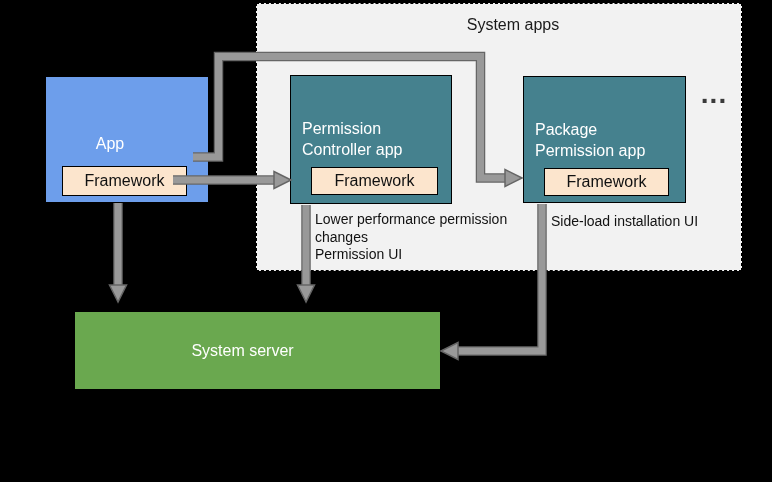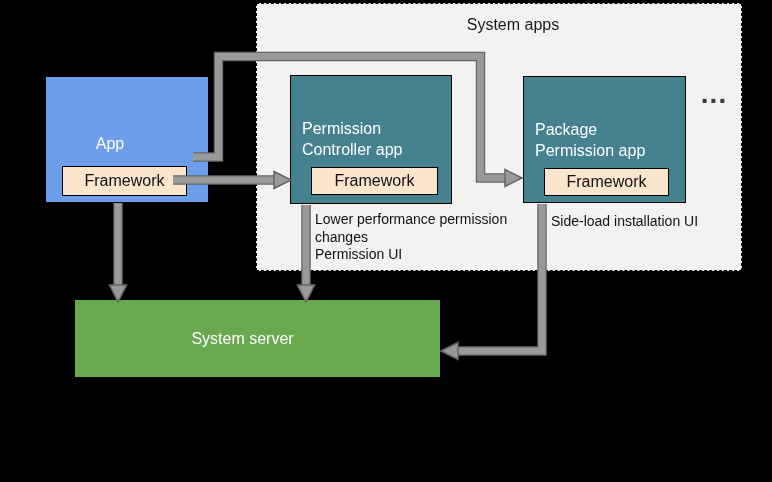--- a/index.html
+++ b/index.html
@@ -68,21 +68,21 @@
   
   .note{
     position:absolute;
     font-size:14px;line-height:17.5px;color:#111;
   }
   .note-pc{left:315px;top:211px;width:230px;}
   .note-pi{left:551px;top:213px;width:205px;}
 
   
   .system-server{
-    position:absolute;left:75px;top:300px;width:365px;height:77px;
+    position:absolute;left:75px;top:312px;width:365px;height:77px;
     background:var(--green,#6aa84f);
     display:flex;align-items:center;justify-content:center;
   }
   .system-server .box-label{
     position:static;text-align:center;padding-right:30px;
   }
 
   
   .connector-layer{
     position:absolute;left:0;top:0;width:772px;height:482px;

